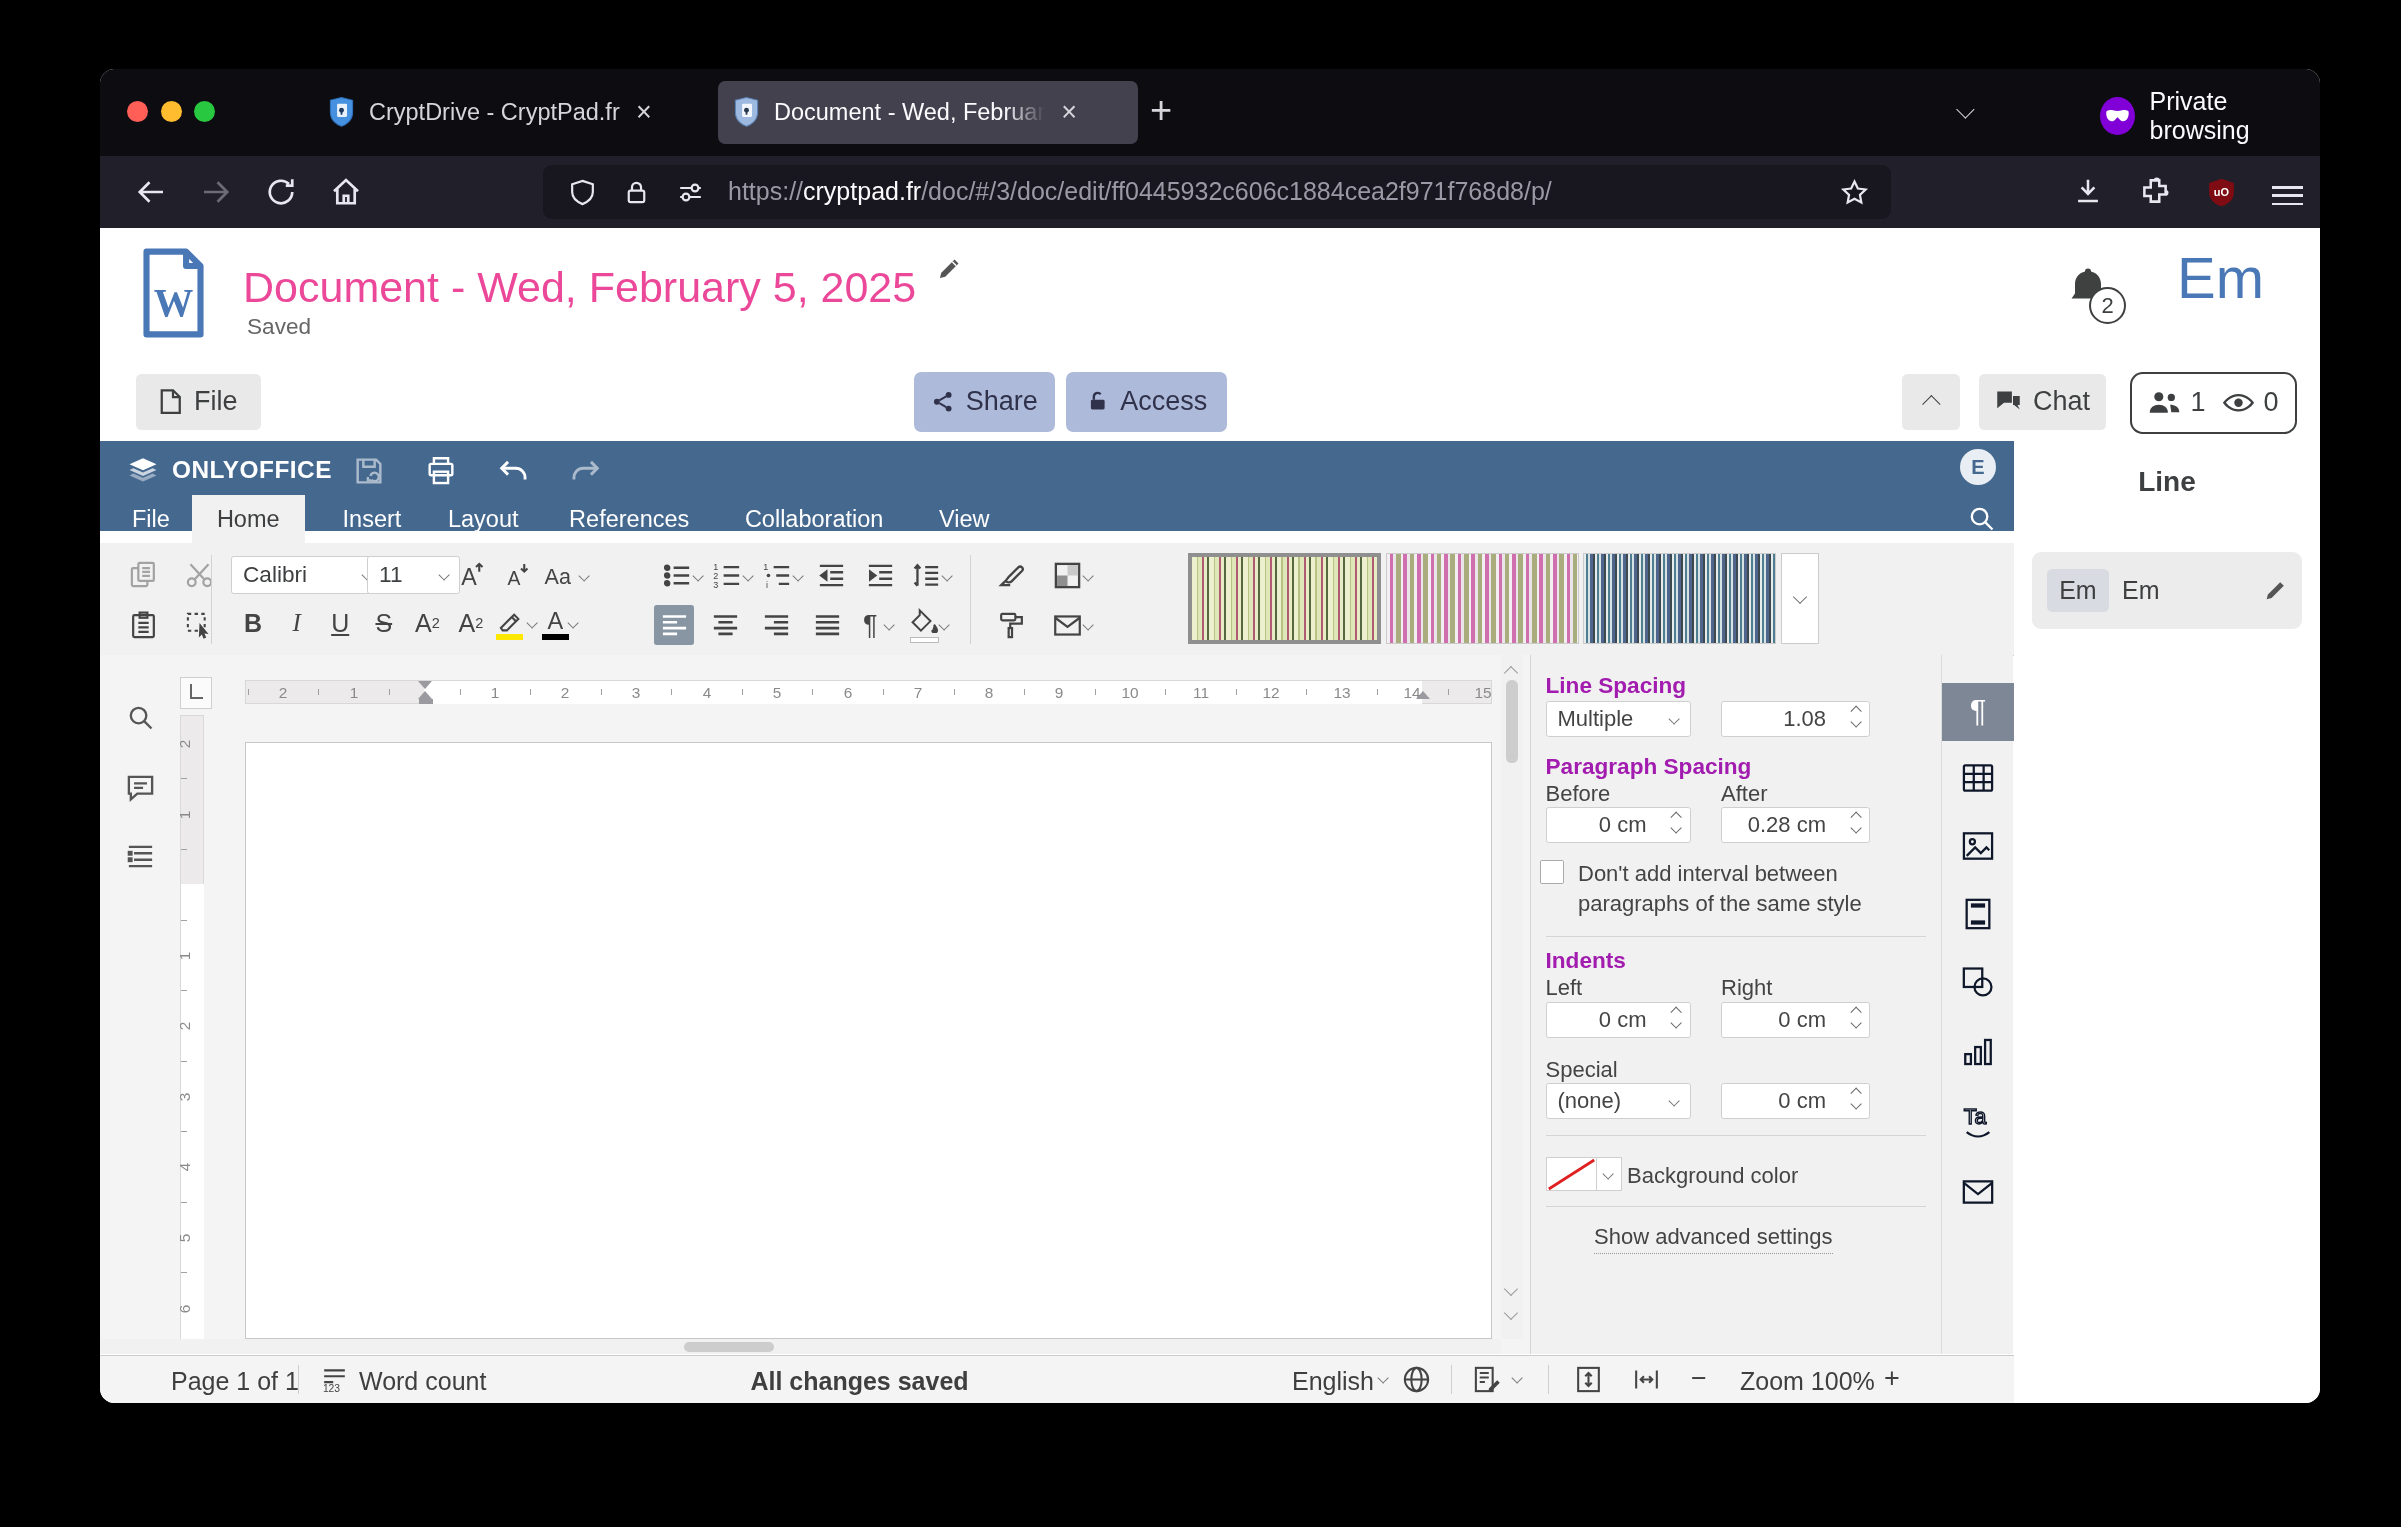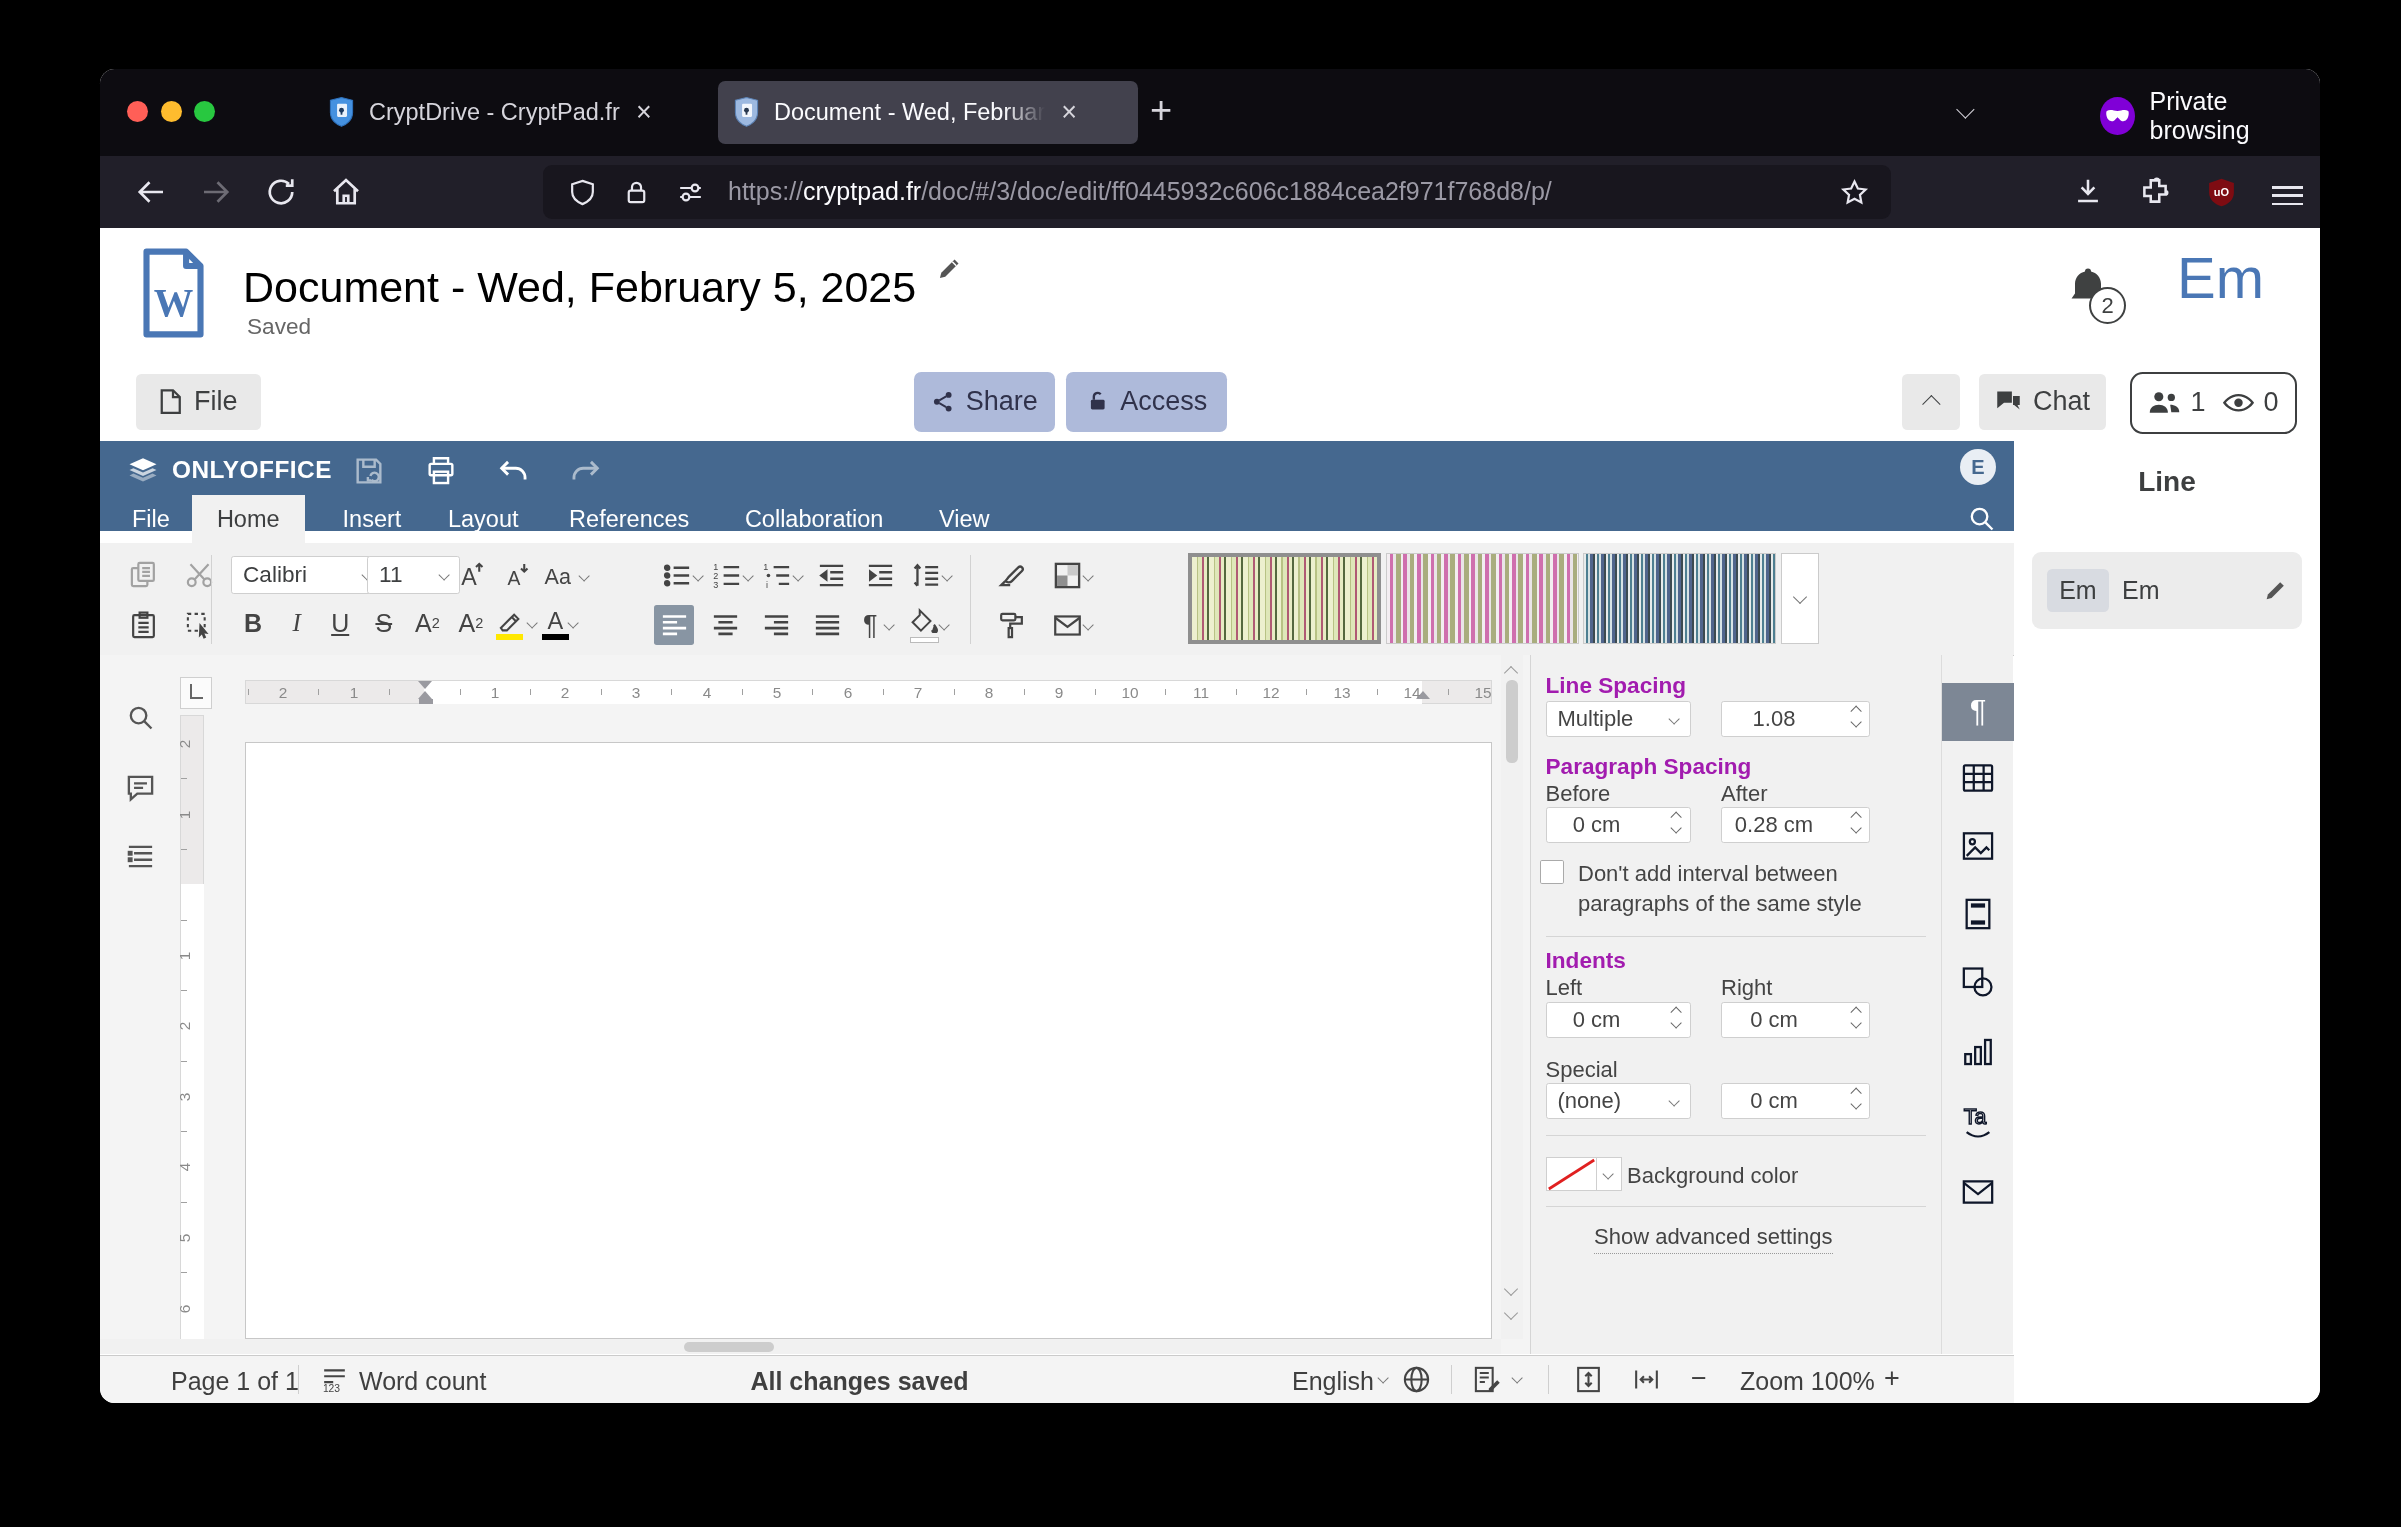--- a/index.html
+++ b/index.html
@@ -16,21 +16,21 @@
   .tab{height:63px;border-radius:7.2px;display:flex;align-items:center;padding:0 14.5px;font-size:23.5px;color:#d6d5dc;}
   .tab.active{background:#42414d;color:#fbfbfe;}
   .tclose{font-size:27px;color:#d6d5dc;margin-left:16.3px;}
   .navbar{left:0;top:87px;width:100%;height:72px;background:#211f29;}
   .nicon{color:#e8e7ef;}
   .urlpill{left:443px;top:9px;width:1348px;height:54px;background:#18161e;border-radius:9px;}
   .url{font-size:25px;white-space:nowrap;overflow:hidden;}
   .url .dim{color:#9b99a5;} .url .host{color:#fbfbfe;}
   
   .hdr{left:0;top:159px;width:100%;height:141px;background:#fff;}
-  .doctitle{font-size:43px;color:#000000;font-weight:400;white-space:nowrap;margin-top:38px;}
+  .doctitle{font-size:43px;color:#ec4899;font-weight:400;white-space:nowrap;margin-top:38px;}
   .savedtxt{font-size:22.6px;color:#666;}
   .em{font-size:58px;color:#4a77b5;font-weight:400;}
   .abar{left:0;top:300px;width:100%;height:71px;background:#fff;}
   .btn-gray{background:#e9e9e9;border-radius:5.4px;color:#3d3f40;font-size:27px;display:flex;align-items:center;justify-content:center;gap:11px;}
   .btn-blue{background:#aebada;border-radius:7.2px;color:#30324b;font-size:27px;display:flex;align-items:center;justify-content:center;gap:11px;}
   .countpill{border:2.3px solid #3d3f40;border-radius:12.7px;display:flex;align-items:center;justify-content:center;gap:9px;color:#3d3f40;font-size:27px;}
   
   .bluebar{left:0;top:372px;width:1914px;height:90px;background:#45688f;}
   .brand{color:#fff;font-weight:700;font-size:24.4px;letter-spacing:0.5px;}
   .menuitem{color:#fff;font-size:23.5px;padding:0 3.6px;height:48px;display:flex;align-items:center;}
@@ -50,21 +50,21 @@
   .rulertxt{position:absolute;font-size:15.4px;color:#8a8a8a;transform:translateX(-50%);top:2.7px;}
   .rulerdot{position:absolute;width:0.9px;height:6.3px;background:#a0a0a0;top:8.1px;}
   .vtxt{position:absolute;font-size:15.4px;color:#8a8a8a;left:6.3px;transform:rotate(-90deg);}
   .vdot{position:absolute;height:0.9px;width:6.3px;background:#a0a0a0;left:11px;}
   .page{background:#fff;border:0.9px solid #c7c7c7;box-sizing:border-box;}
   
   .panel{left:1430px;top:586px;width:412px;height:699px;background:#f1f1f1;border-left:0.9px solid #d5d5d5;box-sizing:border-box;}
   .plabel{font-size:22.6px;font-weight:700;color:#a21caf;}
   .psub{font-size:22px;color:#444;}
   .ibox{position:absolute;background:#fff;border:0.9px solid #cfcfcf;border-radius:2.7px;height:36px;box-sizing:border-box;font-size:22px;color:#444;display:flex;align-items:center;}
-  .ibox.num{justify-content:center;padding-right:43px;}
+  .ibox.num{justify-content:flex-end;padding-right:43px;}
   .spin{position:absolute;right:9px;top:4.5px;display:flex;flex-direction:column;gap:3.6px;}
   .spin i{width:7.2px;height:7.2px;border-right:1.8px solid #666;border-bottom:1.8px solid #666;display:block;}
   .spin .u{transform:rotate(-135deg);} .spin .d{transform:rotate(45deg);}
   .pdiv{position:absolute;left:14.5px;width:380px;height:0.9px;background:#d5d5d5;}
   
   .strip{left:1841px;top:586px;width:72px;height:699px;background:#f1f1f1;border-left:0.9px solid #dcdcdc;box-sizing:border-box;}
   .stico{position:absolute;left:50%;transform:translate(-50%,-50%);color:#0f172a;}
   
   .users{left:1914px;top:372px;width:306px;height:962px;background:#fff;}
   

